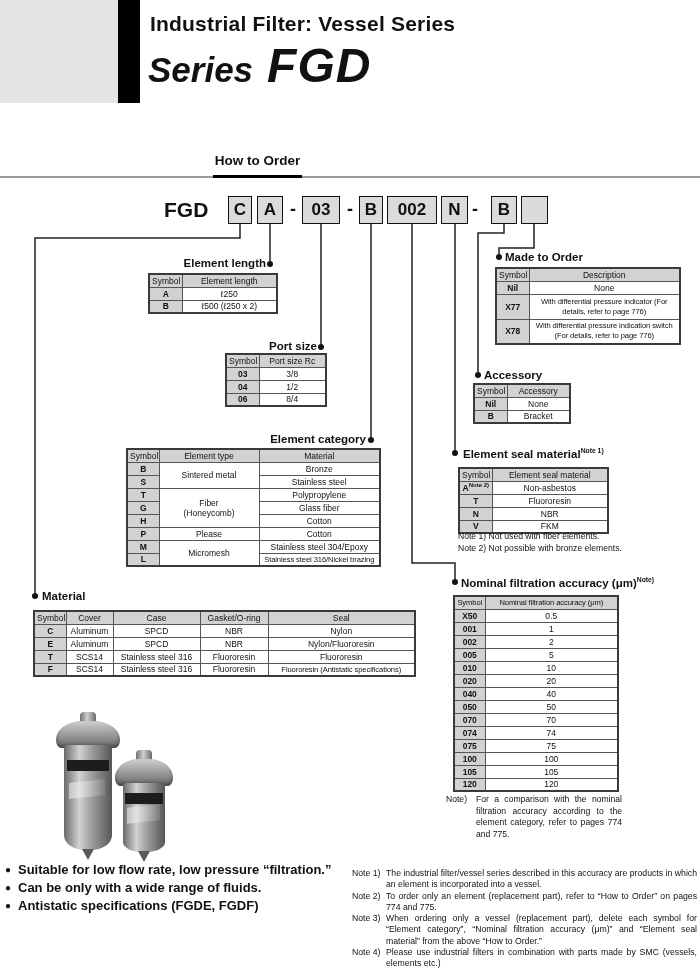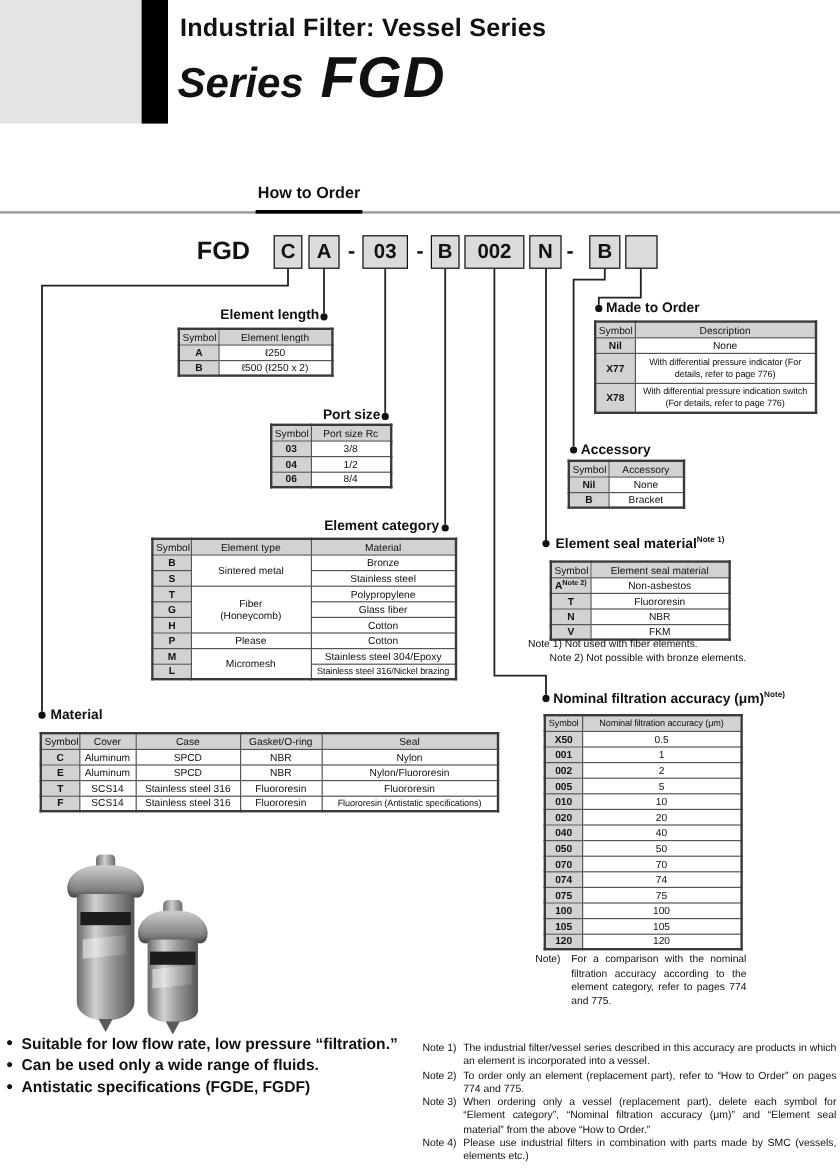--- a/index.html
+++ b/index.html
@@ -353,21 +353,21 @@
     <tr>
           <td class="sym">N</td>
           <td>NBR</td>
         </tr>
     <tr>
           <td class="sym">V</td>
           <td>FKM</td>
         </tr>
   </tbody>
     </table>
-  <div class="tblnote" style="left:440px;top:531px;">Note 1) Not used with fiber elements.</div>
+  <div class="tblnote" style="left:458px;top:531px;">Note 1) Not used with fiber elements.</div>
   <div class="tblnote" style="left:458px;top:543px;">Note 2) Not possible with bronze elements.</div>
 
   <table class="tbl" style="left:453px;top:595px;width:166px;">
     <colgroup>
         <col style="width:31px">
         <col>
       </colgroup>
     <tbody>
         <tr>
           <th class="fit">Symbol</th>
@@ -455,21 +455,21 @@
     <div class="v-nub"></div>
   </div>
 
   <div class="features">
     <div class="brow">
       <span class="bdot">●</span>
       <span>Suitable for low flow rate, low pressure “filtration.”</span>
     </div>
     <div class="brow">
       <span class="bdot">●</span>
-      <span>Can be used only a wide range of fluids.</span>
+      <span>Can be only with a wide range of fluids.</span>
     </div>
     <div class="brow">
       <span class="bdot">●</span>
       <span>Antistatic specifications (FGDE, FGDF)</span>
     </div>
   </div>
 
   <div class="footnotes">
     <div class="fnote">
       <span class="nlab">Note 1)</span>

